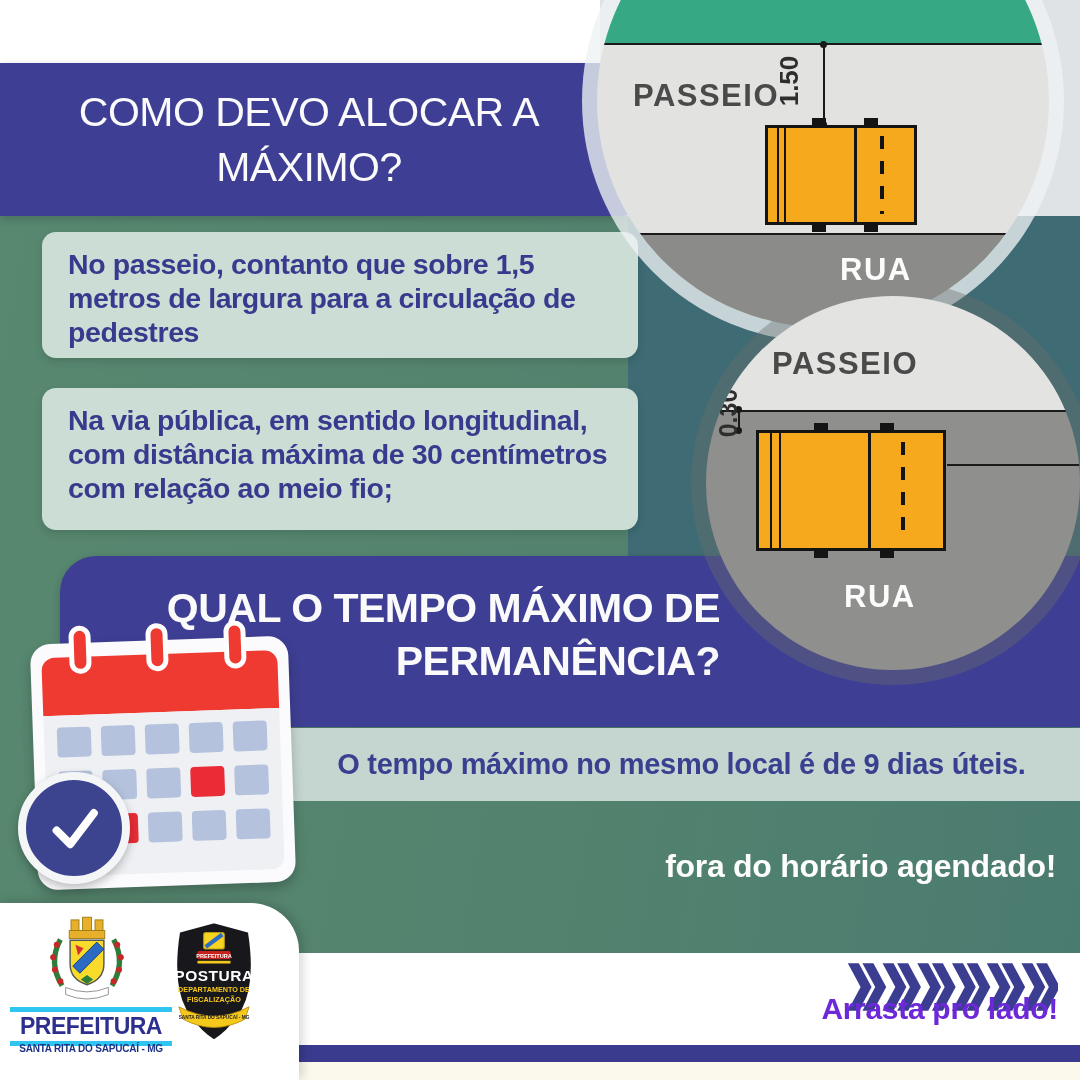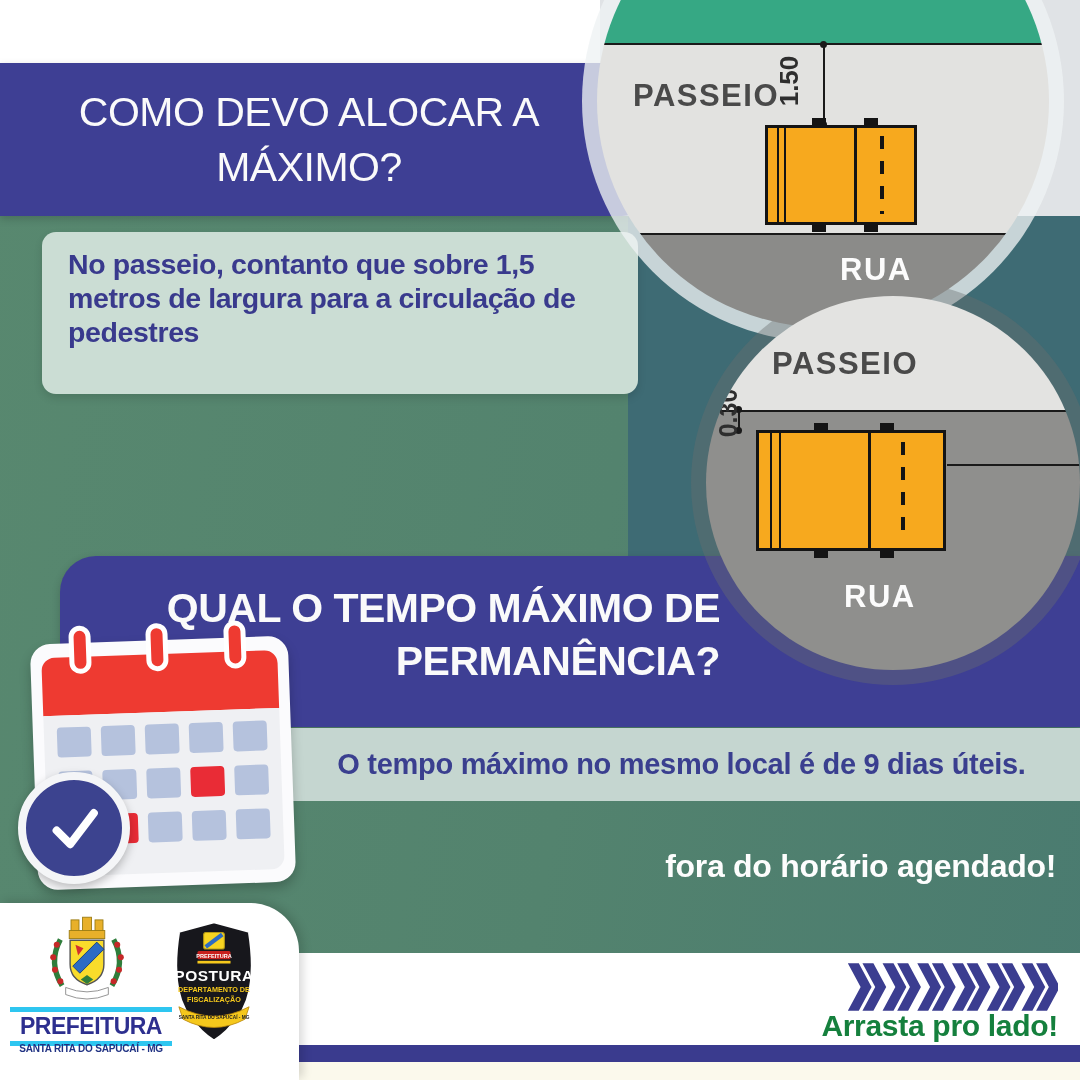--- a/index.html
+++ b/index.html
@@ -30,21 +30,21 @@
   }
   .banner2-text{position:absolute;left:36px;top:26px;width:624px;text-align:right;
     color:#FAFAFA;font-size:41px;font-weight:bold;letter-spacing:-0.5px;line-height:1.3;}
 
   
   .rule-card{
     left:42px;width:596px;background:#CBDDD4;border-radius:14px;z-index:1;
     padding:15px 10px 15px 26px;color:#393A8D;font-size:28.5px;font-weight:bold;
     line-height:1.2;letter-spacing:-0.4px;box-shadow:0 4px 8px rgba(0,0,0,0.12);
   }
-  .rule1{top:232px;height:162px;}
+  .rule1{top:232px;height:126px;}
   .rule2{top:388px;height:142px;}
 
   
   .answer-strip{
     left:283px;top:728px;width:797px;height:73px;background:#C5D6D0;z-index:3;
     display:flex;align-items:center;justify-content:center;color:#3A3F8F;
     font-size:29px;font-weight:bold;letter-spacing:-0.3px;
   }
   .warning{
     left:500px;top:845px;width:556px;text-align:right;color:#FDFDFD;z-index:1;
@@ -97,22 +97,22 @@
   .crest-svg{position:absolute;left:38px;top:8px;width:98px;height:96px;}
   .wordmark{position:absolute;left:10px;top:104px;width:162px;text-align:center;
     border-top:5px solid #2EC6F0;border-bottom:5px solid #2EC6F0;padding:1px 0;
     color:#2D2F8F;font-size:23px;font-weight:bold;letter-spacing:-0.5px;background:#fff;}
   .city-line{position:absolute;left:0px;top:140px;width:182px;text-align:center;
     color:#203283;font-size:10px;font-weight:bold;letter-spacing:-0.2px;}
   .badge-svg{position:absolute;left:166px;top:16px;width:96px;height:126px;}
 
   .footer-white{left:292px;top:953px;width:788px;height:92px;background:#FFFFFF;z-index:5;}
   .chevrons{position:absolute;right:22px;top:10px;width:212px;height:48px;}
-  .swipe-label{position:absolute;right:22px;top:56px;width:410px;text-align:right;
-    color:#15803d;font-size:30px;font-weight:600;letter-spacing:-0.3px;}
+  .swipe-label{position:absolute;right:22px;top:39px;width:410px;text-align:right;
+    color:#6d28d9;font-size:30px;font-weight:600;letter-spacing:-0.3px;}
   .footer-blue{left:292px;top:1045px;width:788px;height:17px;background:#3A3B8E;z-index:5;}
   .footer-ivory{left:292px;top:1062px;width:788px;height:18px;background:#FBF9EC;z-index:5;}
 </style>
 </head>
 <body>
 
 <div class="canvas">
 
   <div class="abs band-top-white"></div>
   <div class="abs pale-corner"></div>
@@ -122,20 +122,25 @@
     <div class="banner1-text">
       <div>COMO DEVO ALOCAR A</div>
       <div>MÁXIMO?</div>
     </div>
   </div>
 
   <div class="abs rule-card rule1">
     <div>No passeio, contanto que sobre 1,5</div>
     <div>metros de largura para a circulação de</div>
     <div>pedestres</div>
+  </div>
+  <div class="abs rule-card rule2">
+    <div>Na via pública, em sentido longitudinal,</div>
+    <div>com distância máxima de 30 centímetros</div>
+    <div>com relação ao meio fio;</div>
   </div>
 
   <div class="abs banner2">
     <div class="banner2-text">
       <div>QUAL O TEMPO MÁXIMO DE</div>
       <div>PERMANÊNCIA?</div>
     </div>
   </div>
 
   <div class="abs answer-strip">

